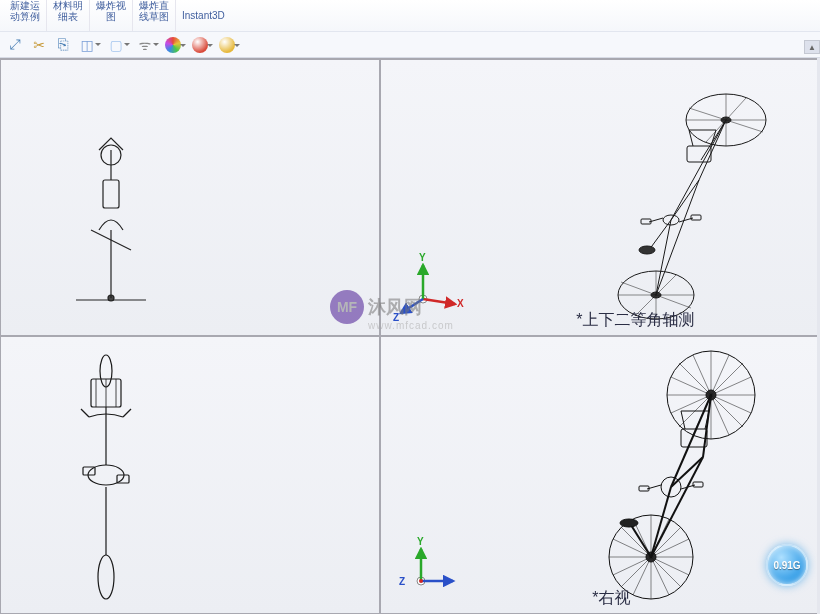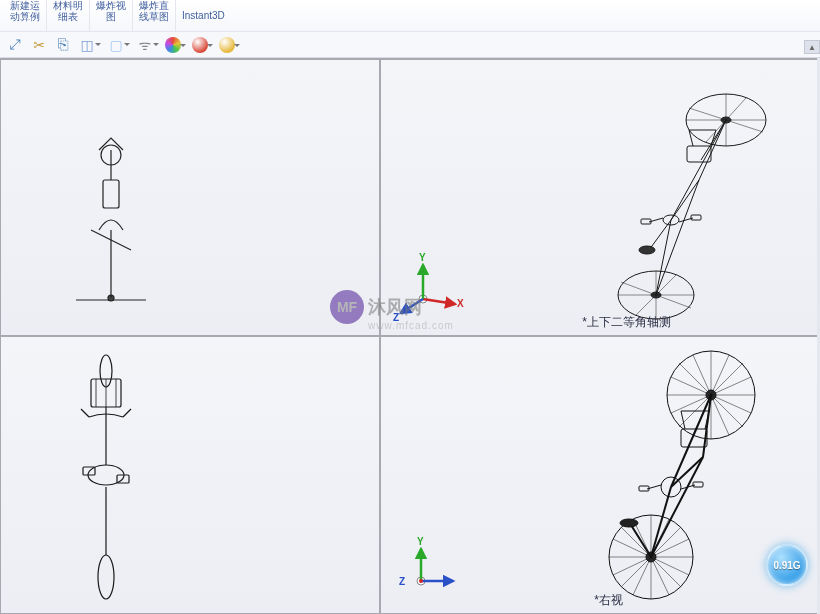--- a/index.html
+++ b/index.html
@@ -16,21 +16,21 @@
   .toolbar { height: 26px; background: #f6f8fc; display: flex; align-items: center; gap: 6px; padding: 0 6px; border-bottom: 1px solid #d8dce6; }
   .tool-icon { width: 18px; height: 18px; display: inline-flex; align-items: center; justify-content: center; border-radius: 2px; cursor: pointer; position: relative; }
   .tool-icon.dd::after { content: ""; position: absolute; right: -5px; top: 7px; border: 3px solid transparent; border-top-color: #777; }
   .tool-icon.dd { margin-right: 5px; }
 
   
   .viewports { position: absolute; top: 58px; left: 0; right: 0; bottom: 0; display: grid; grid-template-columns: 380px 1fr; grid-template-rows: 1fr 1fr; }
   .vp { position: relative; border: 1px solid #a8a8b0; background: linear-gradient(#f4f5f9 0%, #eceef3 100%); overflow: hidden; }
   .vp:nth-child(1), .vp:nth-child(2) { border-top-width: 2px; }
   .vp svg.bike { position: absolute; }
-  .vp-label { position: absolute; bottom: 4px; left: 50%; transform: translateX(-20%); font-size: 12px; color: #2a2d44; }
+  .vp-label { position: absolute; bottom: 4px; left: 50%; transform: translateX(-20%); font-size: 16px; color: #2a2d44; }
 
   
   .triad text { font-size: 10px; font-weight: bold; }
 
   
   .watermark { position: absolute; top: 290px; left: 330px; display: flex; align-items: center; gap: 4px; opacity: 0.55; pointer-events: none; }
   .watermark .logo { width: 34px; height: 34px; border-radius: 50%; background: #4c1d95; display: flex; align-items: center; justify-content: center; font-weight: bold; color: #888; font-size: 14px; }
   .watermark .wmtxt { font-size: 18px; color: #777; font-weight: 600; font-family: Liberation Serif, serif; }
   .watermark .sub { position: absolute; top: 30px; left: 38px; font-size: 10px; color: #aaa; letter-spacing: 1px; }
 

